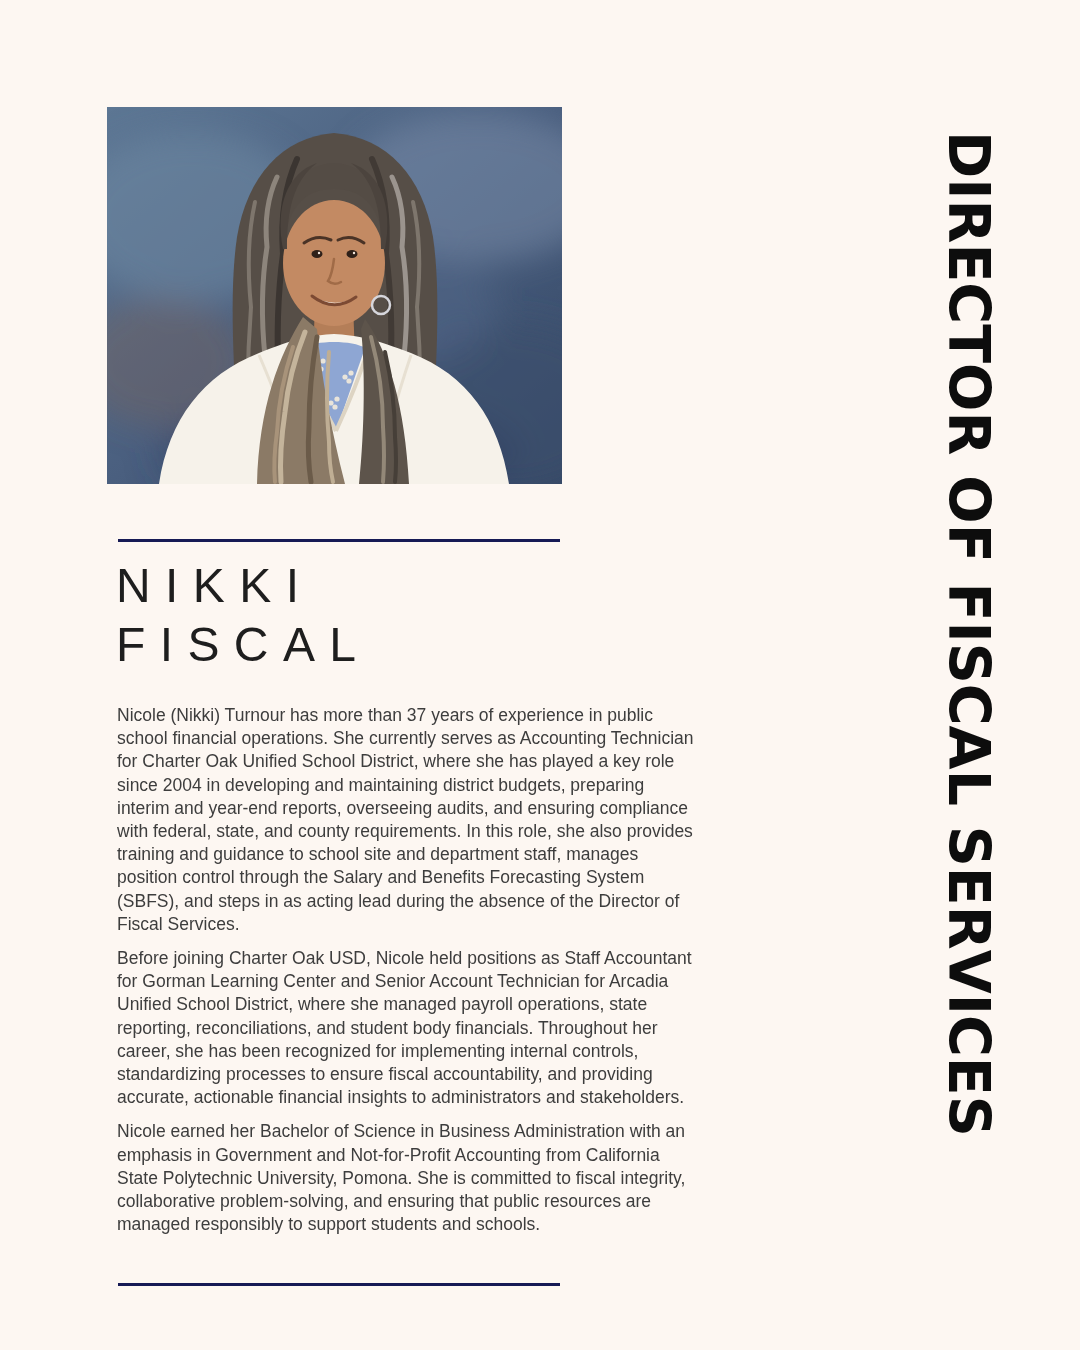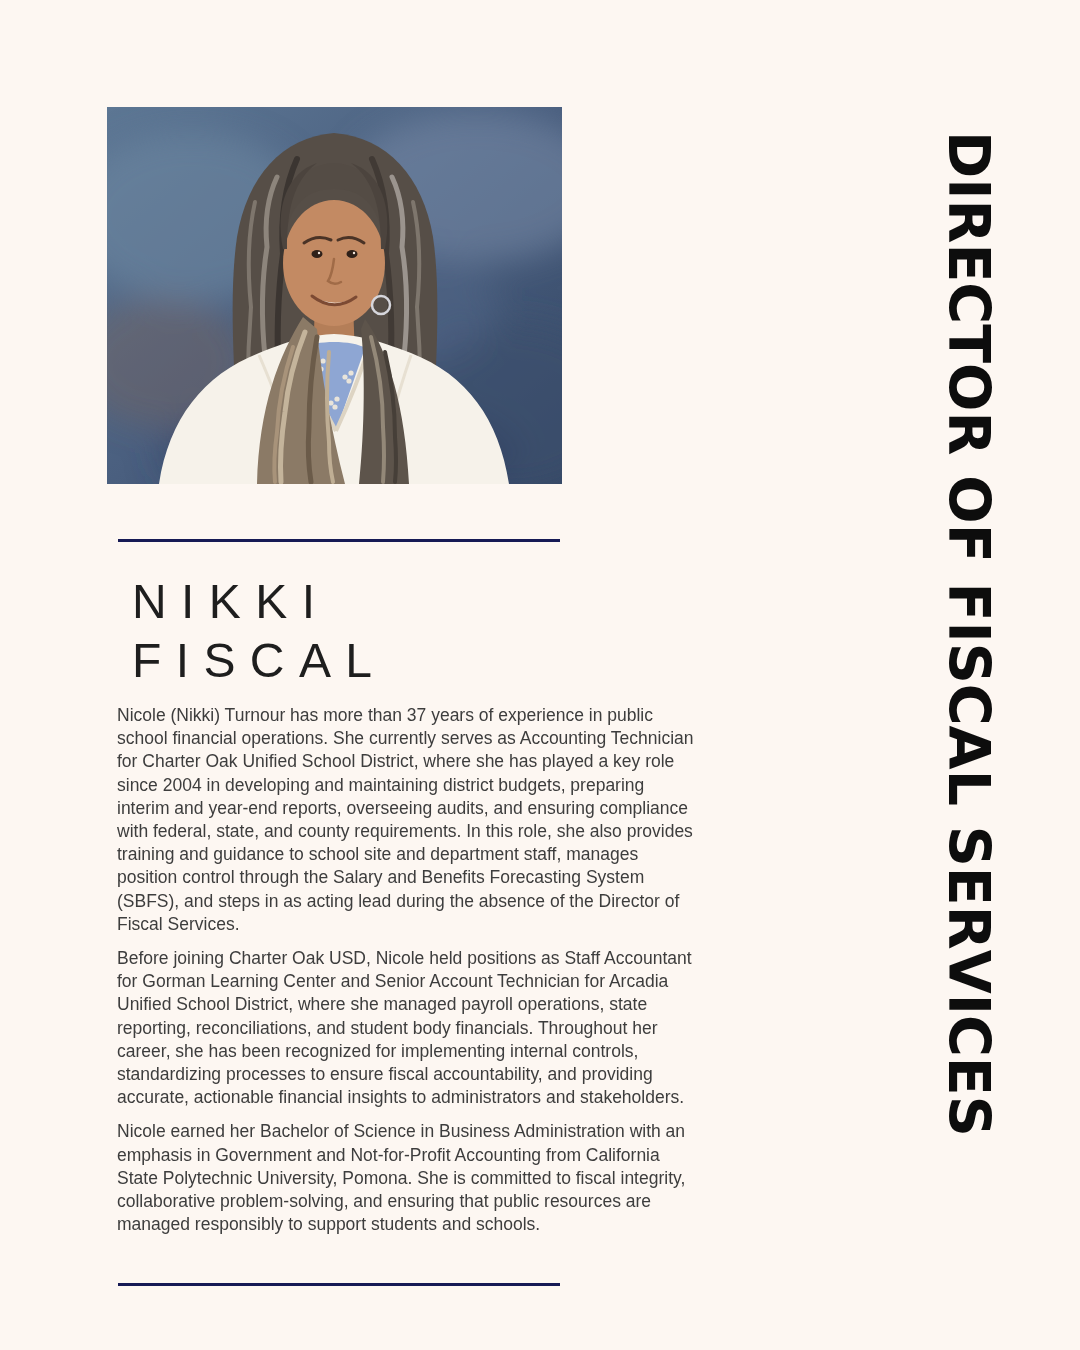--- a/index.html
+++ b/index.html
@@ -21,21 +21,21 @@
 
   .rule {
     position: absolute; left: 118px; width: 442px; height: 3px;
     background: #161a55;
   }
   .rule-top { top: 539px; }
   .rule-bottom { top: 1283px; }
 
   .name {
     position: absolute; left: 116px; top: 556px;
-    margin: 16px;
+    margin: 0;
     font-family: "Liberation Sans", sans-serif;
     font-weight: 300;
     font-size: 48px;
     line-height: 59px;
     letter-spacing: 0.30em;
     color: #1e1e1e;
     white-space: nowrap;
   }
 
   .bio {

